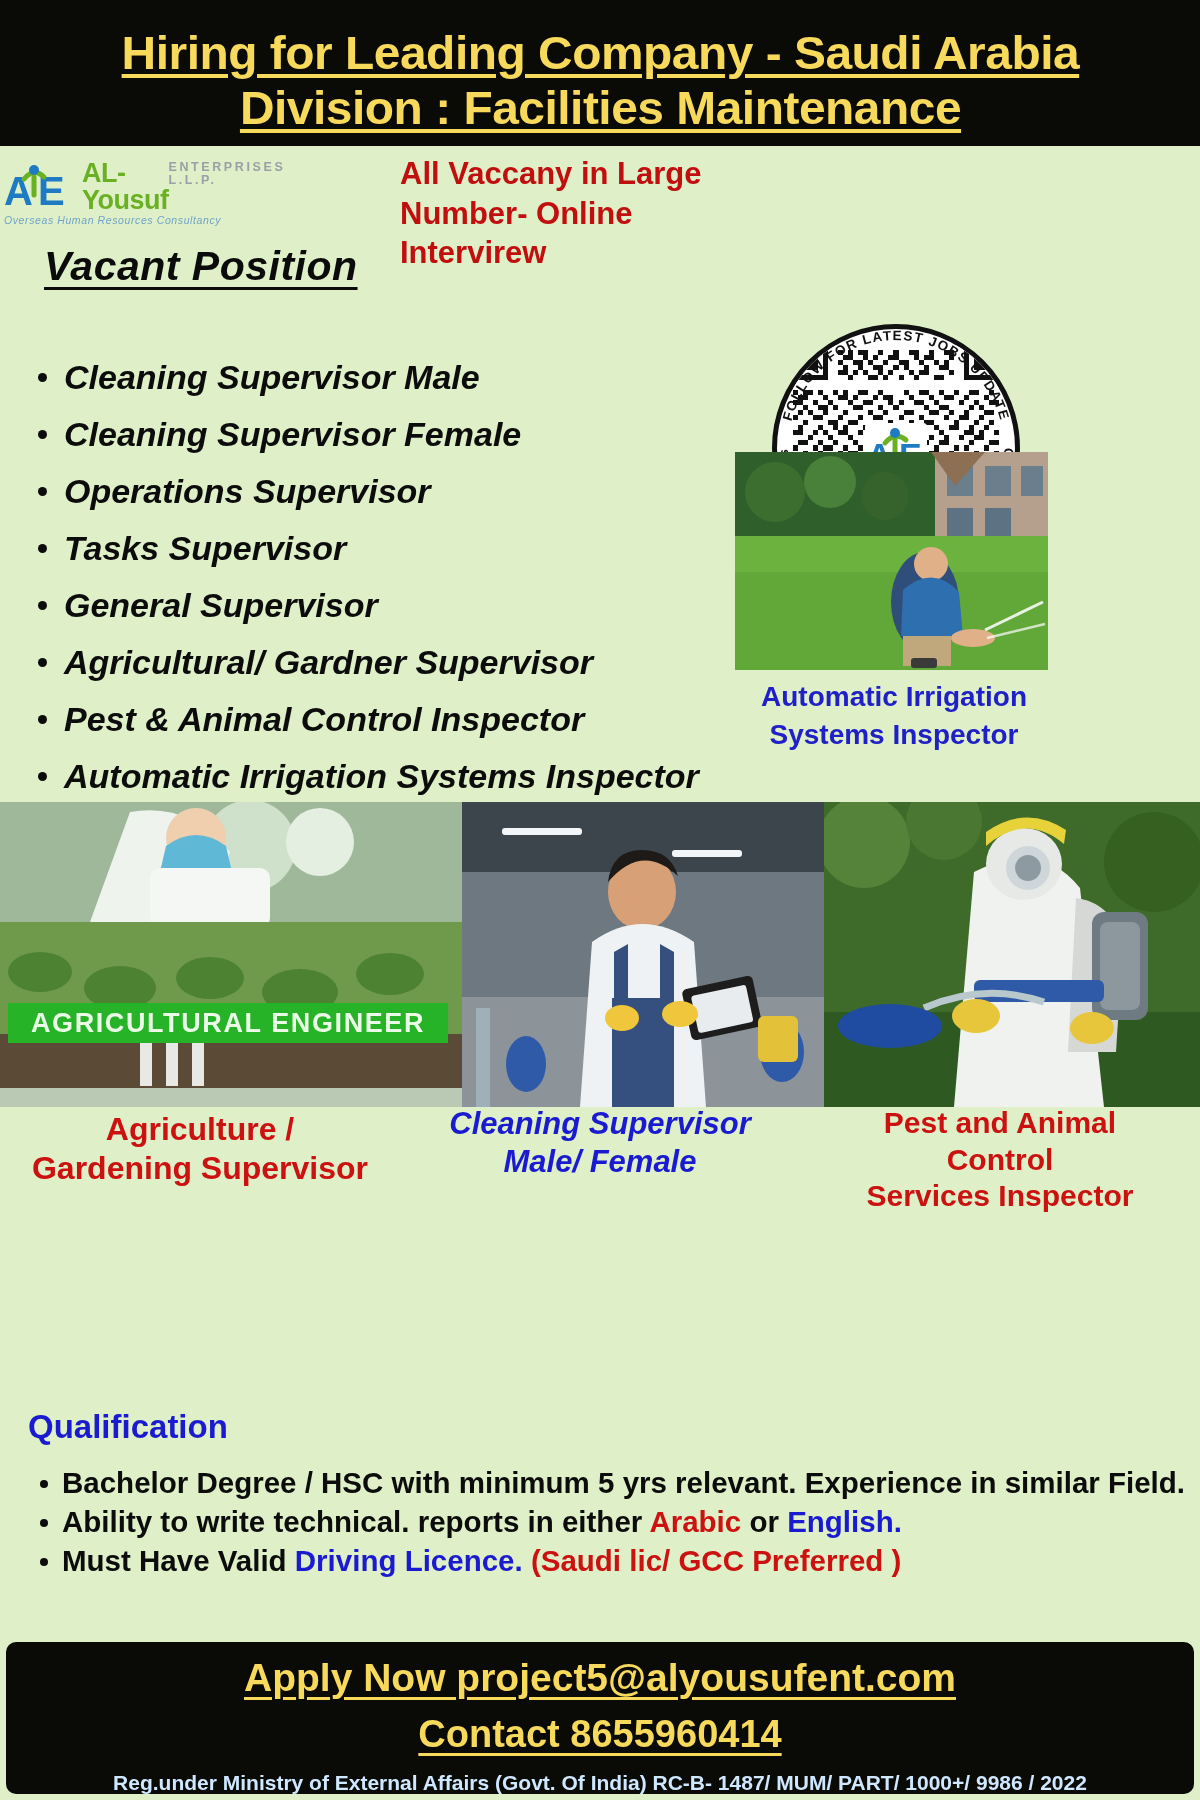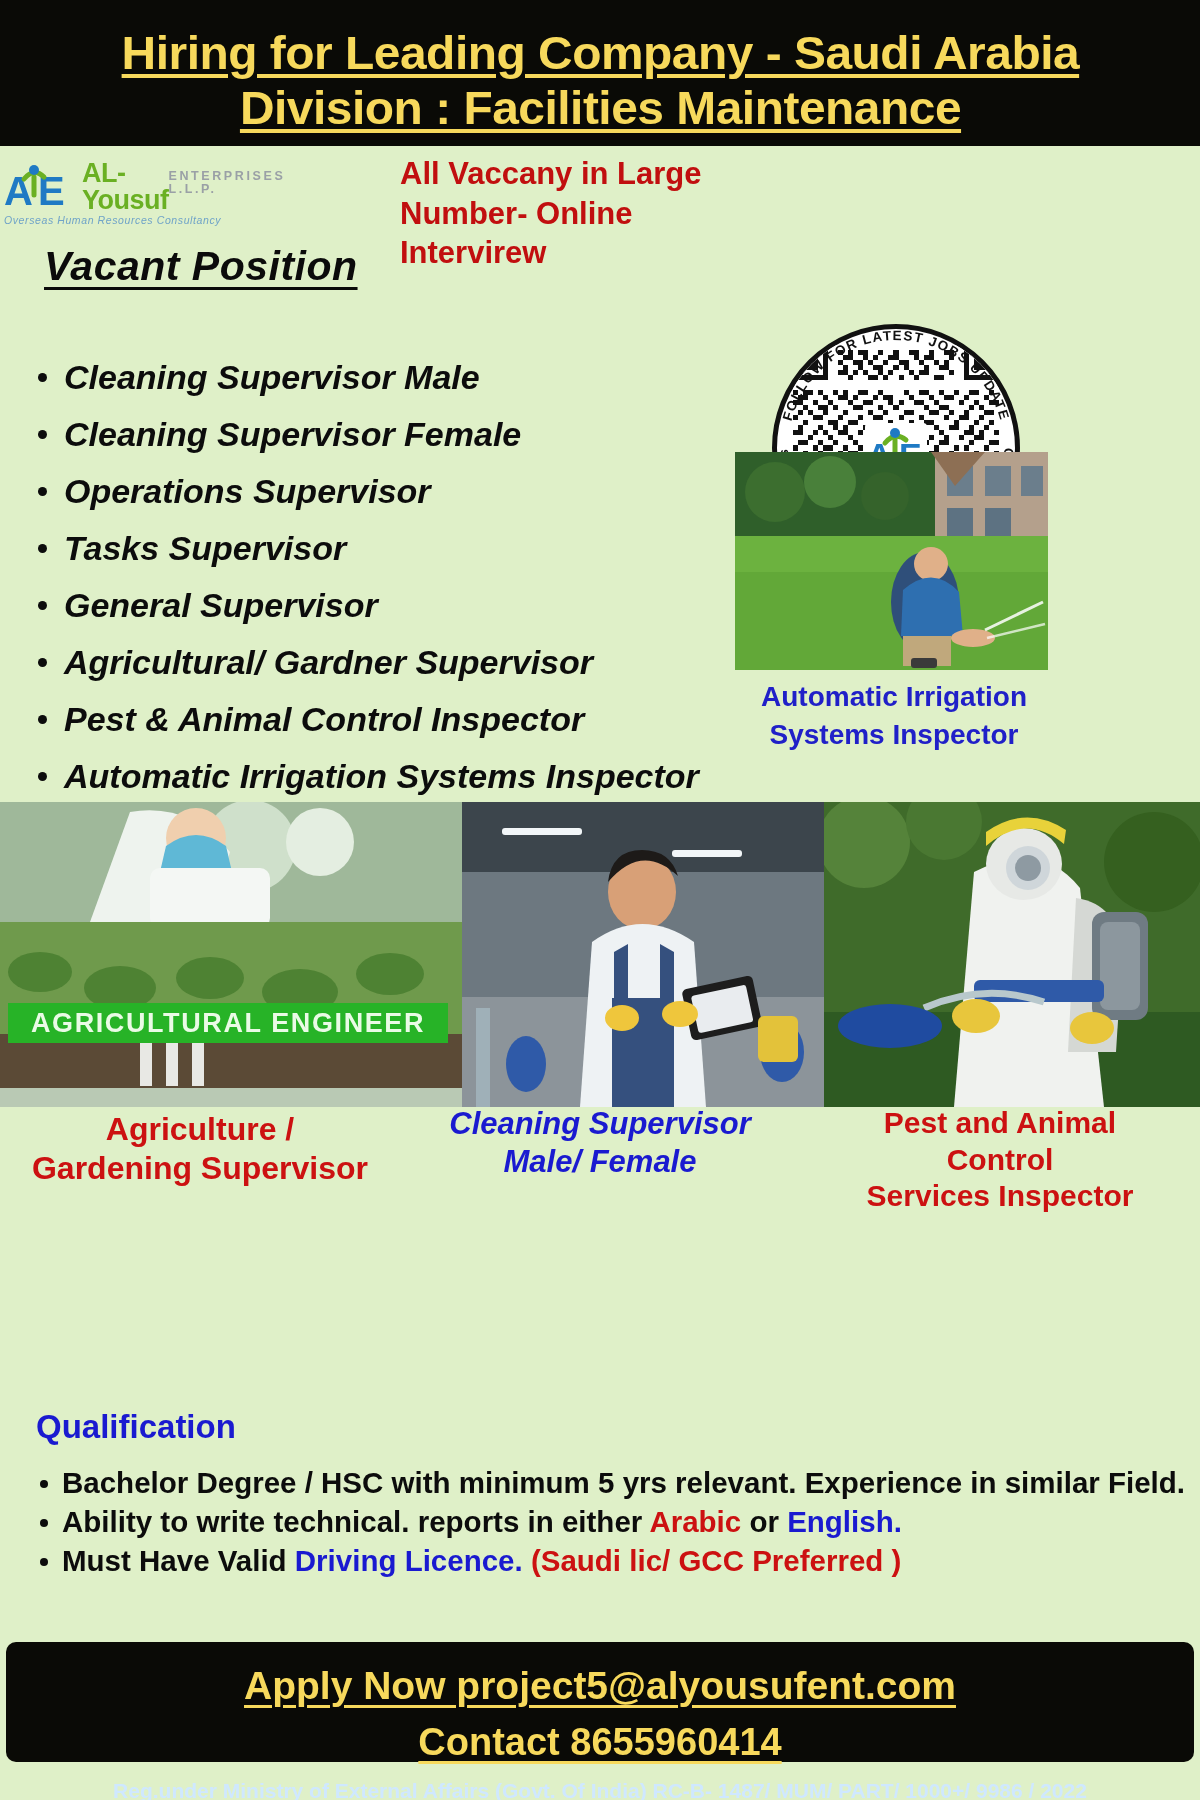--- a/index.html
+++ b/index.html
@@ -29,21 +29,21 @@
   .header-line.l2{font-size:47px;margin-top:7px;}
 
   
   .toprow{position:relative;height:300px;}
   .logo{position:absolute;left:4px;top:14px;width:230px;}
   .logo-row{display:flex;align-items:center;}
   .logo-mark{width:62px;height:52px;position:relative;flex:none;}
   .logo-sep{width:2px;height:40px;background:#7fb3d5;margin:0 8px;}
   .logo-text{display:flex;line-height:1;}
   .logo-name{font-size:27px;font-weight:bold;color:#6ab023;letter-spacing:-0.5px;}
-  .logo-sub{font-size:12.5px;font-weight:bold;color:#9aa0a6;letter-spacing:2.6px;margin-top:10px;}
+  .logo-sub{font-size:12.5px;font-weight:bold;color:#9aa0a6;letter-spacing:2.6px;margin-top:1px;}
   .logo-tag{font-size:10.5px;color:#6fa3c8;letter-spacing:0.6px;font-style:italic;white-space:nowrap;}
 
   .redblock{
     position:absolute;left:400px;top:8px;width:330px;
     color:#c10f0f;font-size:31px;font-weight:bold;line-height:1.28;
     font-family:"Liberation Sans",sans-serif;
   }
 
   
   .qr-wrap{position:absolute;left:772px;top:178px;width:248px;height:248px;}
@@ -114,43 +114,43 @@
   .cap{text-align:center;font-weight:bold;line-height:1.22;}
   .cap.c1{width:400px;color:#cc1111;font-size:32px;padding-top:5px;
     font-family:"Liberation Sans Narrow","Liberation Sans",sans-serif;}
   .cap.c2{width:400px;color:#1a1ad0;font-size:31px;font-style:italic;
     font-family:"Liberation Sans Narrow","Liberation Sans",sans-serif;}
   .cap.c3{width:400px;color:#cc1111;font-size:30px;
     font-family:"Liberation Sans Narrow","Liberation Sans",sans-serif;}
 
   
   .qual-title{
-    position:absolute;left:36px;top:1408px;
+    position:absolute;left:28px;top:1408px;
     color:#1a1ad0;font-size:33px;font-weight:bold;
     font-family:"Liberation Sans Narrow","Liberation Sans",sans-serif;
   }
   .qual-list{position:absolute;left:22px;top:1455px;width:1160px;margin:8px;padding:0;list-style:none;}
   .qual-list li{
     position:relative;padding-left:32px;color:#0c0c0c;
     font-size:29.5px;font-weight:bold;line-height:1.33;
     font-family:"Liberation Sans Narrow","Liberation Sans",sans-serif;
   }
   .qual-list li:before{
     content:"";position:absolute;left:10px;top:17px;width:8px;height:8px;
     border-radius:50%;background:#0c0c0c;
   }
   .red{color:#cc1111;}
   .blue{color:#1a1ad0;}
 
   
   .footer{
-    position:absolute;left:6px;top:1642px;width:1188px;height:120px;
+    position:absolute;left:6px;top:1642px;width:1188px;height:152px;
     background:#0a0a06;border-radius:10px;
     display:flex;flex-direction:column;align-items:center;justify-content:flex-start;
-    box-sizing:border-box;padding-top:22px;
+    box-sizing:border-box;padding-top:14px;
   }
   .apply{
     color:#f7d95c;font-size:39px;font-weight:bold;
     font-family:"Liberation Sans Narrow","Liberation Sans",sans-serif;
     text-decoration:underline;text-underline-offset:6px;text-decoration-thickness:3px;
     letter-spacing:0px;
   }
   .contact{
     color:#f7d95c;font-size:38px;font-weight:bold;margin-top:13px;
     font-family:"Liberation Sans Narrow","Liberation Sans",sans-serif;

